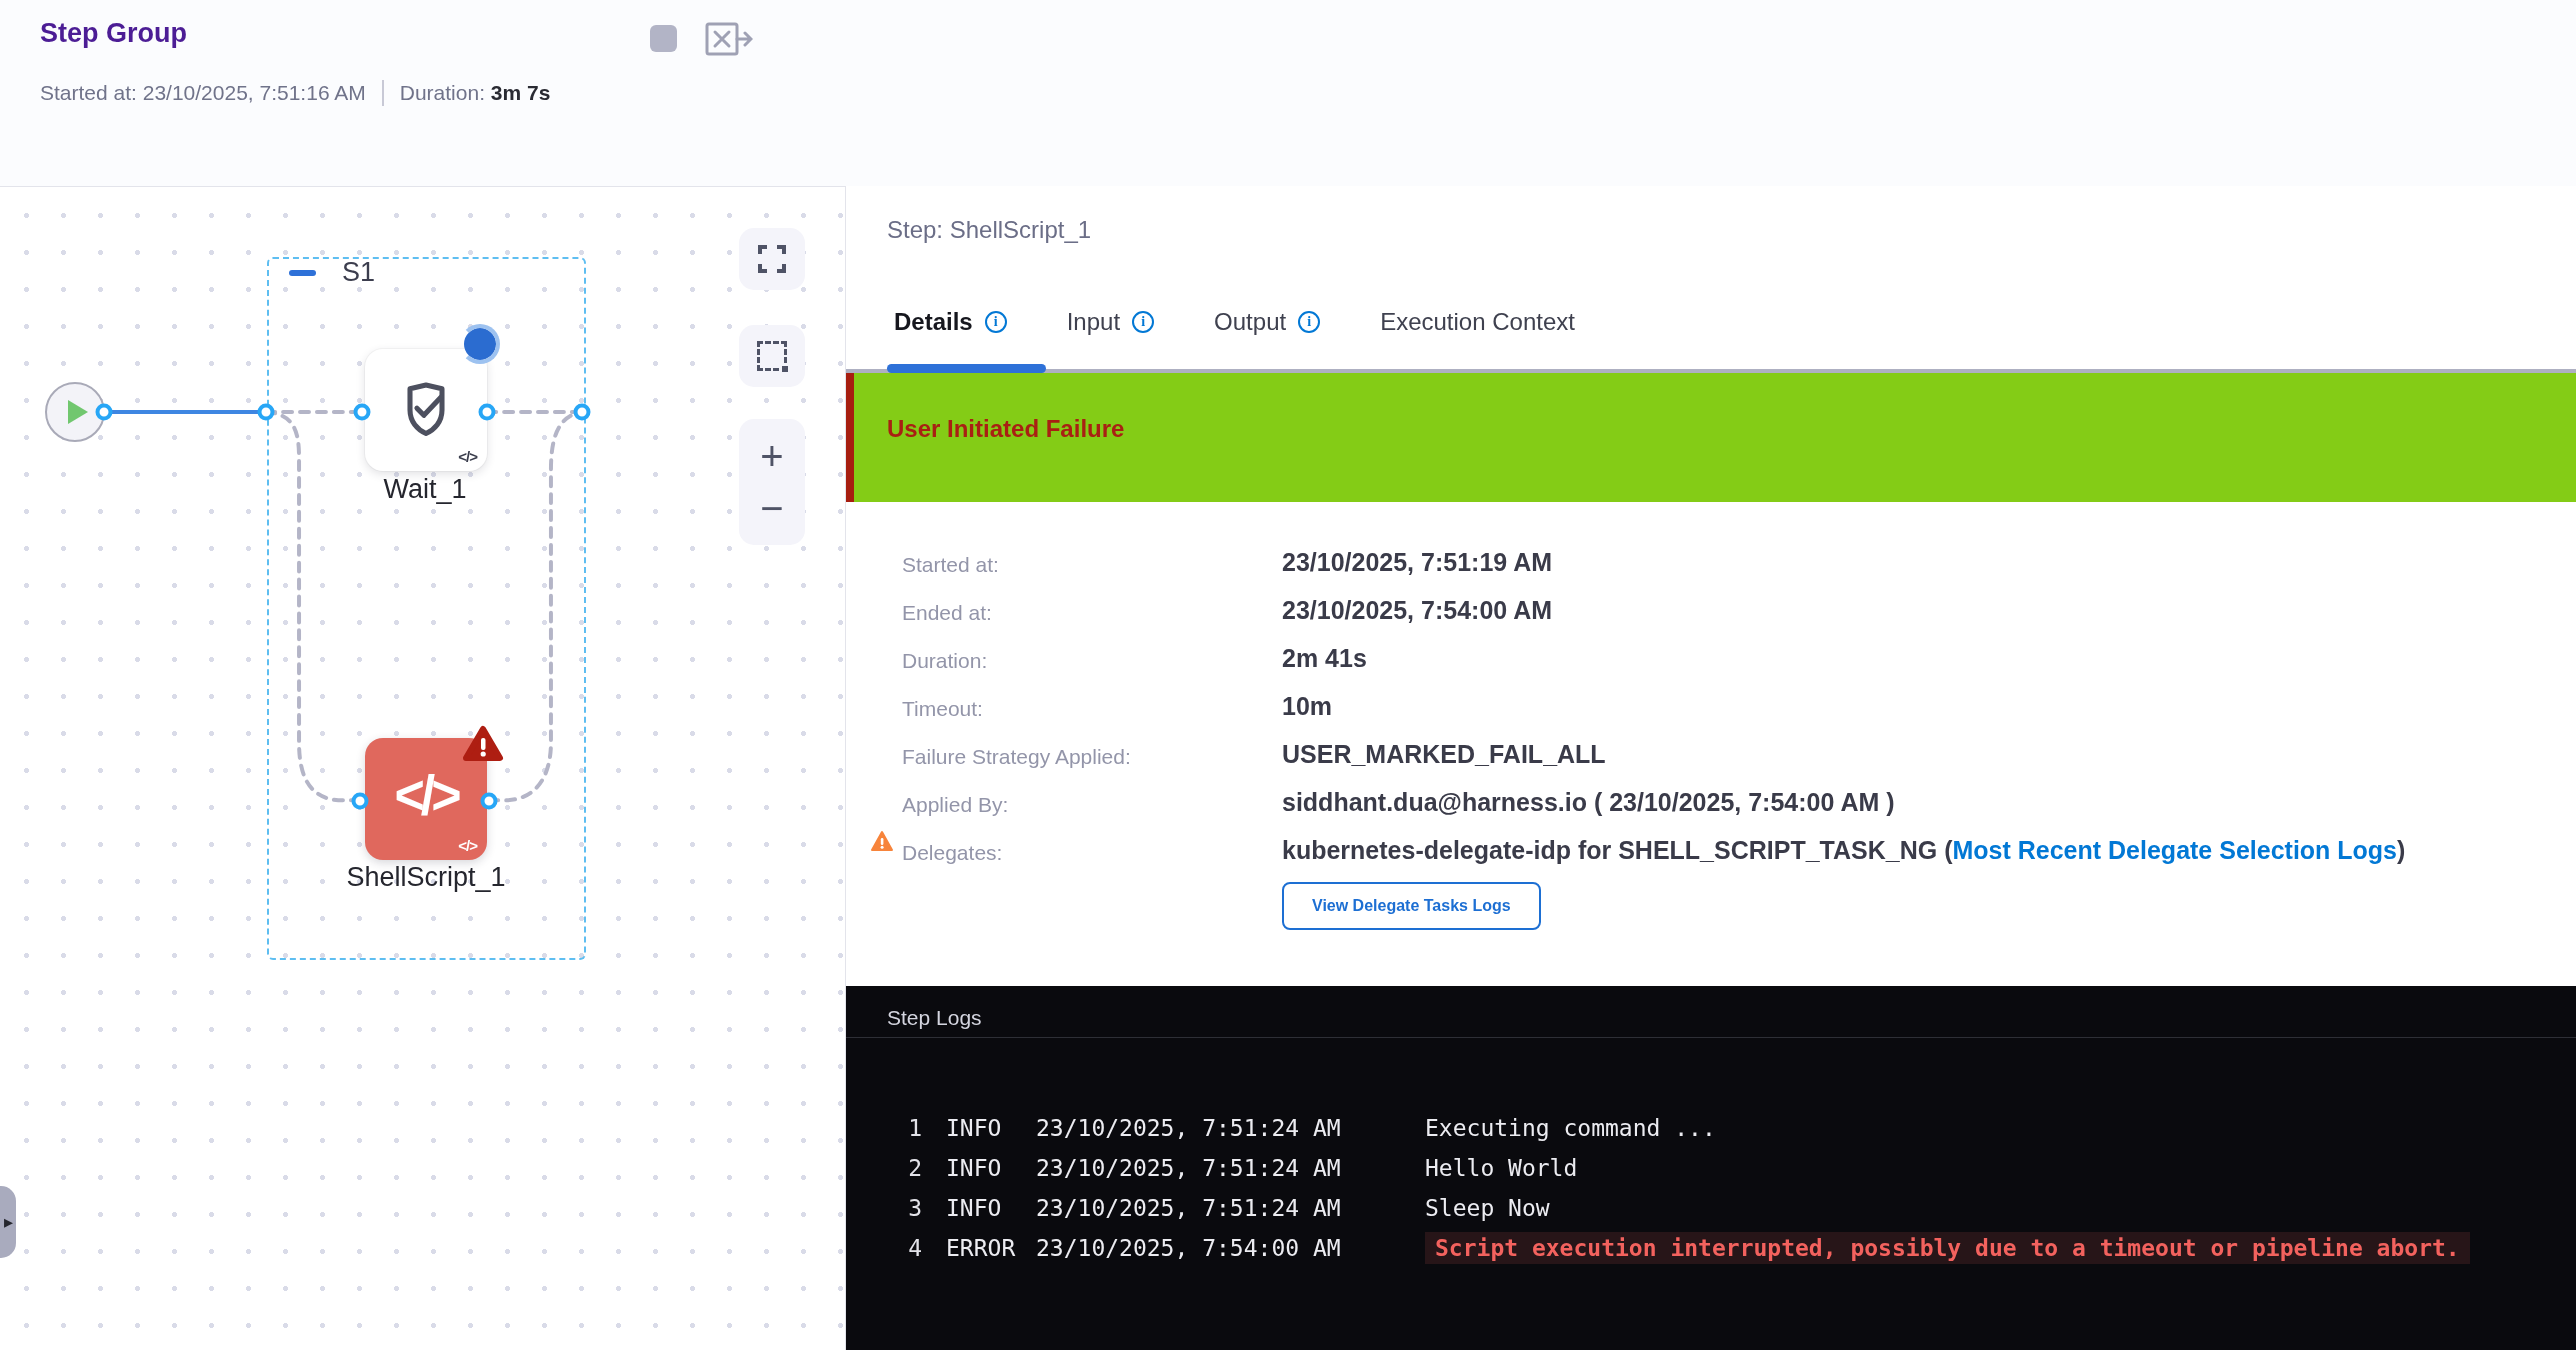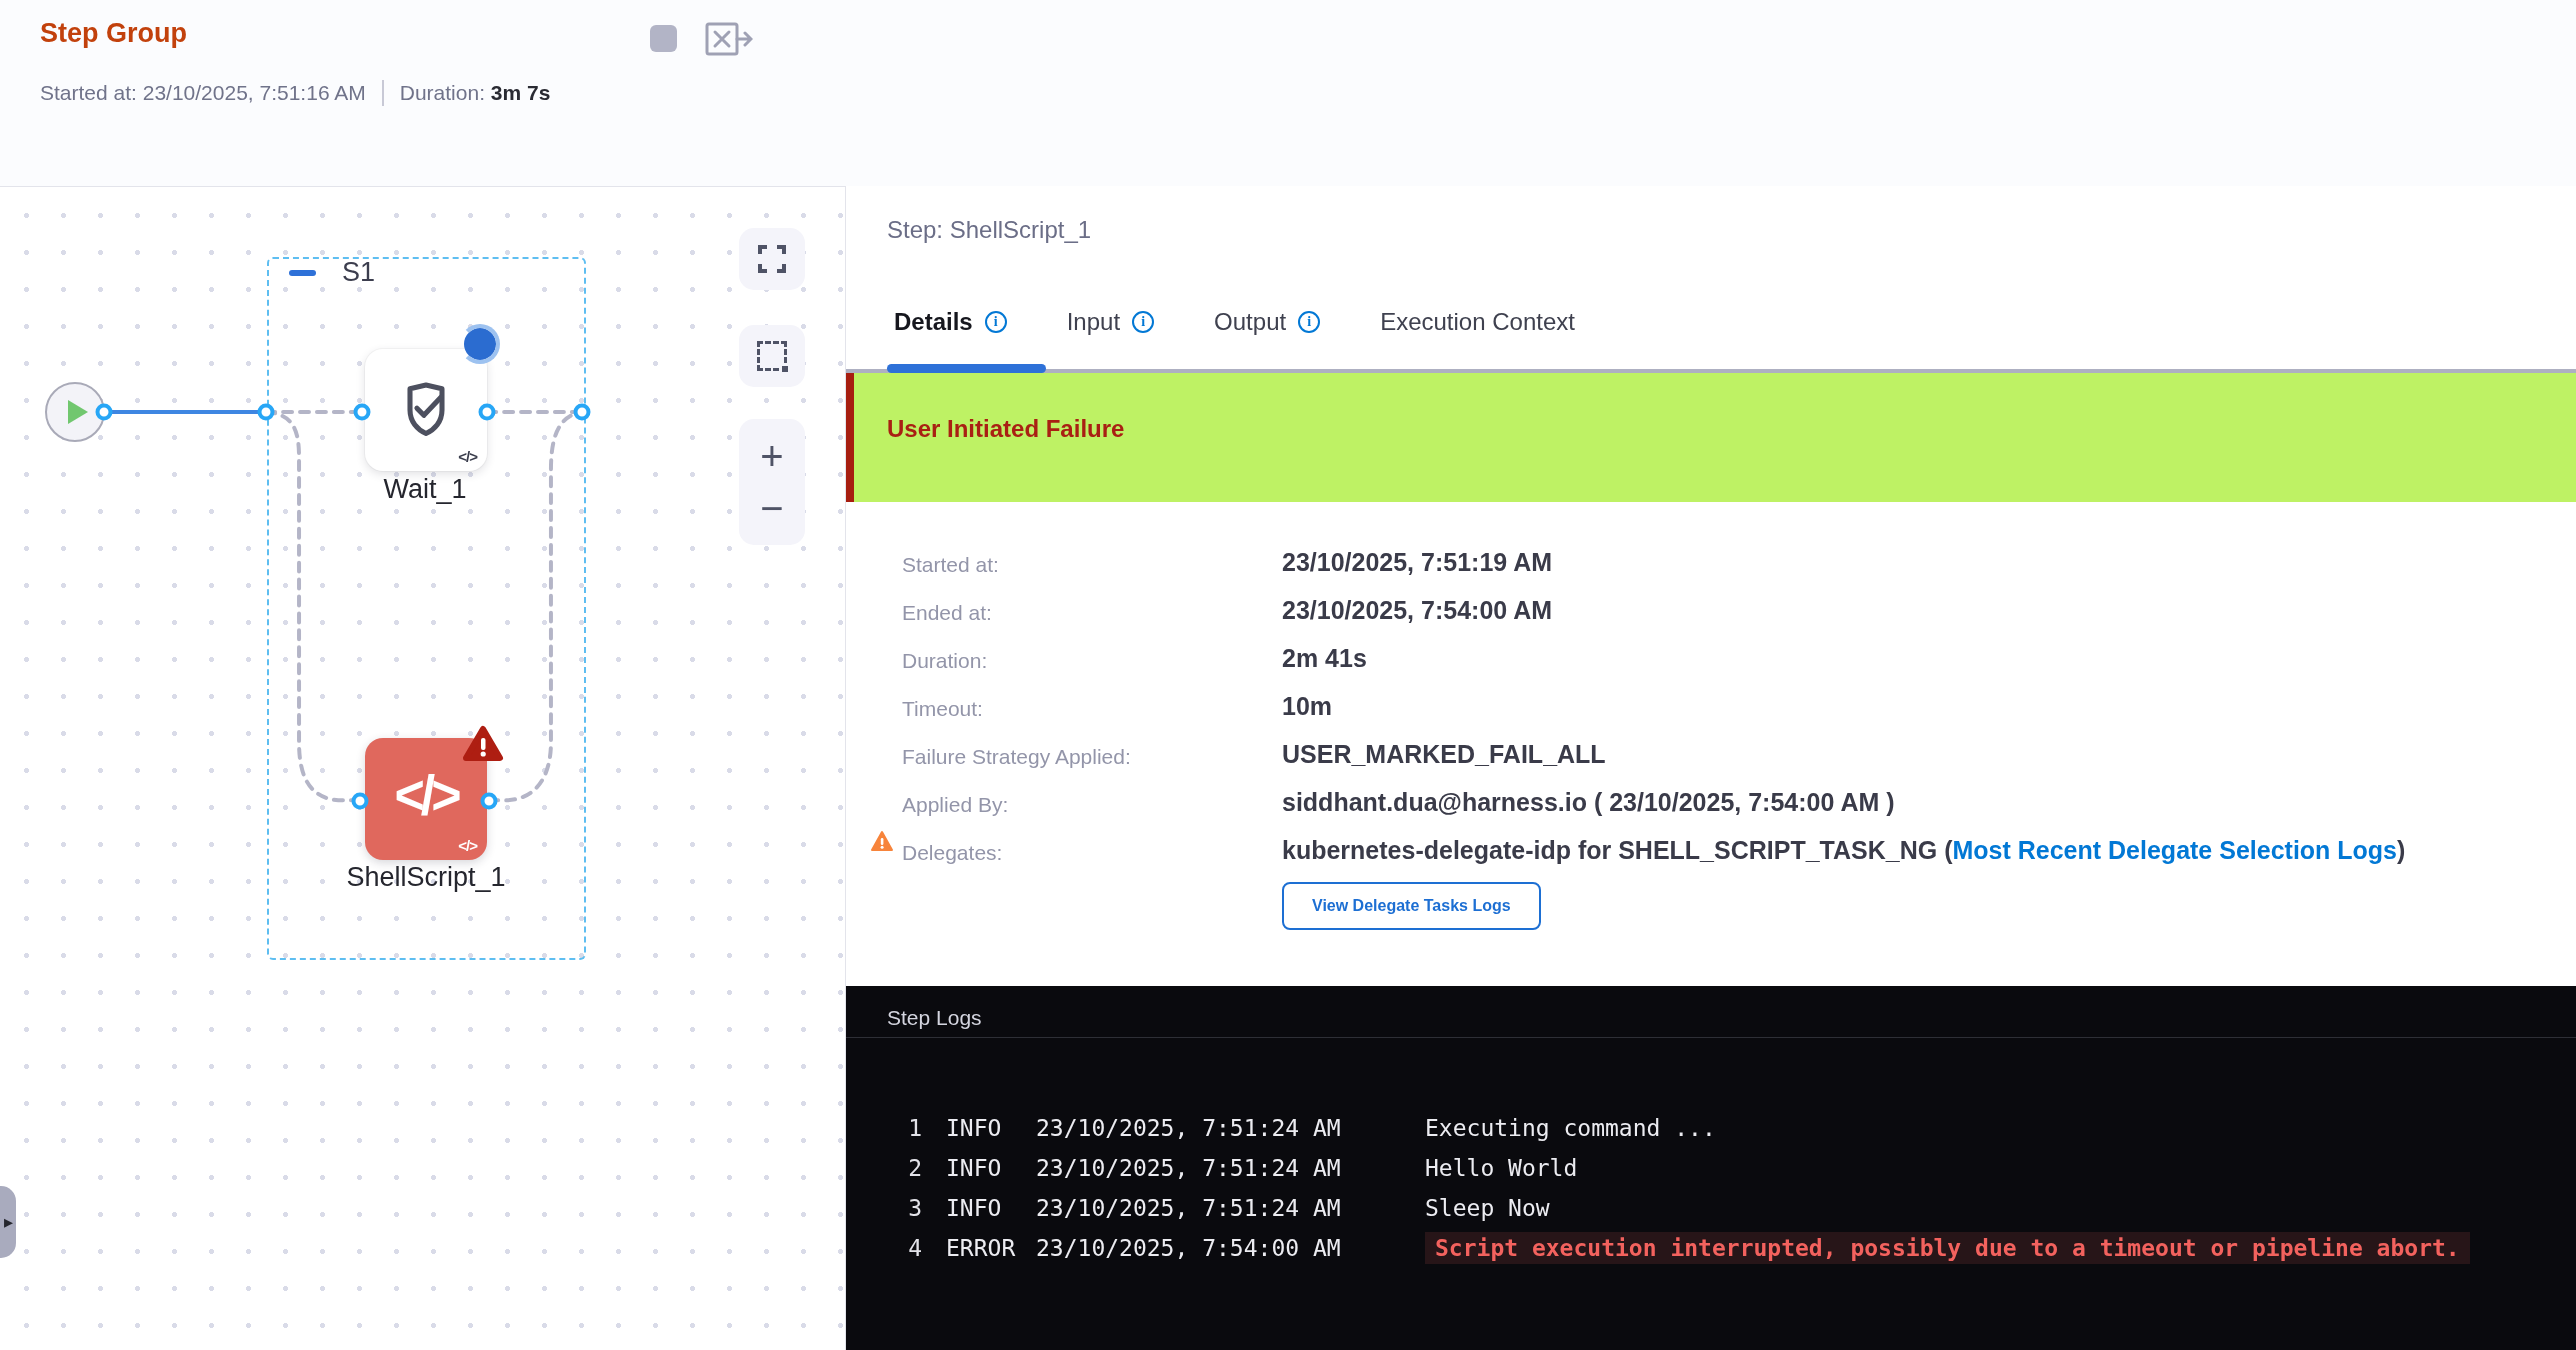--- a/index.html
+++ b/index.html
@@ -2,21 +2,21 @@
 <html><head>
 <meta charset="utf-8">
 <style>
   * { margin:0; padding:0; box-sizing:border-box; }
   html,body { background:#ffffff; }
   body { font-family:"Liberation Sans", sans-serif; }
   .screen { position:relative; width:2576px; height:1351px; background:#ffffff; overflow:hidden; }
 
   
   .top-header { position:absolute; left:0; top:0; width:2576px; height:186px; background:#FBFCFE; }
-  .page-title { position:absolute; left:40px; top:18px; font-size:27px; font-weight:700; color:#c2410c; }
+  .page-title { position:absolute; left:40px; top:18px; font-size:27px; font-weight:700; color:#4c1d95; }
   .stop-icon { position:absolute; left:650px; top:25px; width:27px; height:27px; background:#B2B4C6; border-radius:6px; }
   .abort-icon { position:absolute; left:705px; top:22px; width:48px; height:34px; }
   .subtitle { position:absolute; left:40px; top:80px; display:flex; align-items:center; gap:16px; font-size:21px; color:#70738A; }
   .subtitle b { color:#2A2B33; font-weight:700; }
   .v-divider { width:2px; height:26px; background:#C8C9D6; }
 
   
   .graph-panel { position:absolute; left:0; top:186px; width:846px; height:1270px; background:#ffffff;
     border-top:1px solid #E3E4EB; border-right:1px solid #E3E4EB;
     background-image:radial-gradient(circle, #D9DBE8 2.3px, transparent 2.4px);
@@ -60,21 +60,21 @@
   .panel-title { position:absolute; left:41px; top:30px; font-size:24px; font-weight:500; color:#6B6E87; }
 
   .tabs { position:absolute; left:48px; top:122px; display:flex; gap:60px; align-items:center; }
   .tab { display:flex; align-items:center; gap:12px; font-size:24px; color:#3F414F; font-weight:500; cursor:pointer; }
   .tab.active { color:#16171E; font-weight:700; }
   .info-icon { width:22px; height:22px; border:2px solid #0278D5; border-radius:50%; color:#0278D5;
     font-size:14px; font-weight:700; display:inline-flex; align-items:center; justify-content:center; font-family:"Liberation Serif",serif; }
   .tabs-track { position:absolute; left:0; top:183px; width:1730px; height:4px; background:#AEB0C2; }
   .tab-indicator { position:absolute; left:41px; top:178px; width:159px; height:9px; background:#2E71D8; border-radius:5px; }
 
-  .banner { position:absolute; left:0; top:187px; width:1730px; height:129px; background:#bef264; border-left:8px solid #A71E10; }
+  .banner { position:absolute; left:0; top:187px; width:1730px; height:129px; background:#84cc16; border-left:8px solid #A71E10; }
   .banner-text { position:absolute; left:33px; top:42px; font-size:24px; font-weight:700; color:#A92013; }
 
   .details { position:absolute; left:0; top:343px; width:1730px; }
   .drow { position:relative; display:flex; height:48px; align-items:flex-end; }
   .dlabel { width:436px; padding-left:56px; font-size:21px; color:#9395A9; font-weight:500; }
   .dvalue { font-size:25px; color:#3A3B49; font-weight:700; }
   .dvalue a, .link { color:#0278D5; font-weight:700; text-decoration:none; cursor:pointer; }
   .warn-icon { position:absolute; left:24px; top:13px; width:24px; height:22px; }
 
   .delegate-btn { position:absolute; left:436px; top:696px; height:48px; padding:0 28px; background:#ffffff;

